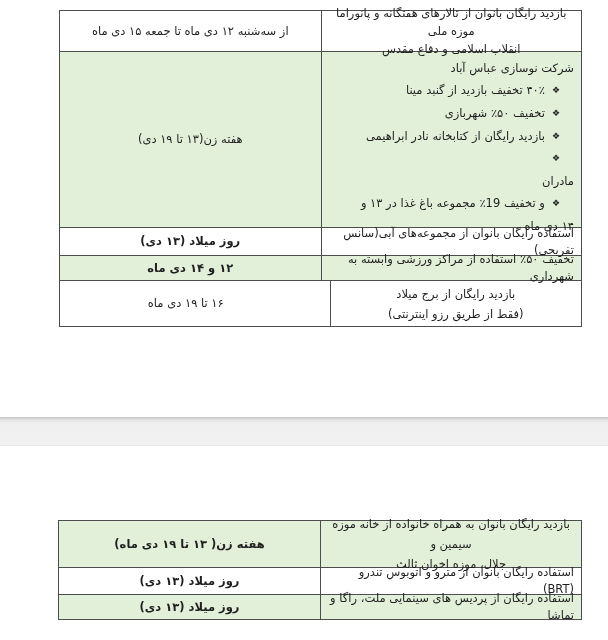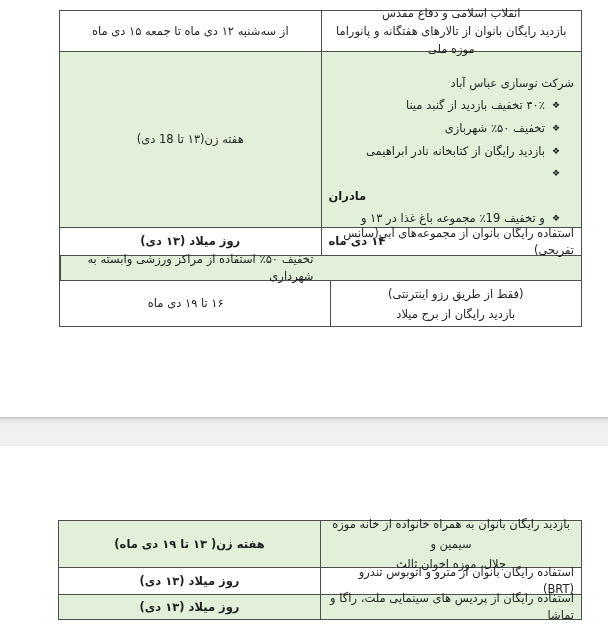--- a/index.html
+++ b/index.html
@@ -30,53 +30,53 @@
   }
   .desc{
     width:50%;border-left:1px solid var(--table-border);
     direction:rtl;text-align:right;
     display:flex;flex-direction:column;justify-content:center;
     padding:2px 7px;
   }
   .desc.center{text-align:center;}
   .b{font-weight:bold;}
   
-  .desc.list{justify-content:flex-start;padding-top:20px;}
+  .desc.list{justify-content:flex-start;padding-top:5px;}
   .desc.list .ttl{line-height:22px;}
   .bi{display:flex;direction:rtl;padding-right:14px;line-height:22px;align-items:baseline;}
   .bi .bg{font-size:9px;margin-left:7px;flex:0 0 auto;transform:translateY(-1px);}
-  .cont{text-align:left;line-height:22px;font-weight:bold;}
+  .cont{text-align:right;line-height:22px;}
   .cont:empty{display:none;}
   .two-line div{line-height:18px;}
   .tall-line div{line-height:20px;}
   
   .pagebreak-band{
     position:absolute;left:0;top:417px;width:608px;height:28px;
     background:linear-gradient(to bottom,#c6c6c6 0px,#e4e4e4 3px,#f0f0f0 7px,var(--divider-band) 100%);
     border-bottom:1px solid #e9e9e9;
   }
 </style>
 </head>
 <body>
 
 <div class="tbl" style="left:59px;top:10px;width:521px;">
 
   <div class="row" style="height:40px;">
     <div class="cell date">
       <span>از سه‌شنبه ۱۲ دی ماه تا جمعه ۱۵ دی ماه</span>
     </div>
     <div class="cell desc center two-line">
+      <div>بازدید رایگان بانوان از تالارهای هفتگانه و پانوراما موزه ملی</div>
       <div>انقلاب اسلامی و دفاع مقدس</div>
-      <div>بازدید رایگان بانوان از تالارهای هفتگانه و پانوراما موزه ملی</div>
     </div>
   </div>
 
   <div class="row shaded" style="height:176px;">
     <div class="cell date">
-      <span>هفته زن(۱۳ تا 18 دی)</span>
+      <span>هفته زن(۱۳ تا ۱۹ دی)</span>
     </div>
     <div class="cell desc list">
       <div class="ttl">شرکت نوسازی عباس آباد</div>
       <div class="bi">
         <span class="bg">❖</span>
         <span>۴۰٪ تخفیف بازدید از گنبد مینا</span>
       </div>
       <div class="bi">
         <span class="bg">❖</span>
         <span>تخفیف ۵۰٪ شهربازی</span>
@@ -100,32 +100,35 @@
   <div class="row" style="height:28px;">
     <div class="cell date b">
       <span>روز میلاد (۱۳ دی)</span>
     </div>
     <div class="cell desc">
       <div>استفاده رایگان بانوان از مجموعه‌های آبی(سانس تفریحی)</div>
     </div>
   </div>
 
   <div class="row shaded" style="height:25px;">
+    <div class="cell date b">
+      <span>۱۲ و ۱۴ دی ماه</span>
+    </div>
     <div class="cell desc">
       <div>تخفیف ۵۰٪ استفاده از مراکز ورزشی وابسته به شهرداری</div>
     </div>
   </div>
 
   <div class="row" style="height:46px;gap:18px;">
     <div class="cell date">
       <span>۱۶ تا ۱۹ دی ماه</span>
     </div>
     <div class="cell desc center tall-line">
+      <div>بازدید رایگان از برج میلاد</div>
       <div>(فقط از طریق رزو اینترنتی)</div>
-      <div>بازدید رایگان از برج میلاد</div>
     </div>
   </div>
 
 </div>
 
 <div class="pagebreak-band"></div>
 
 <div class="tbl" style="left:58px;top:520px;width:522px;">
 
   <div class="row shaded" style="height:46px;">

